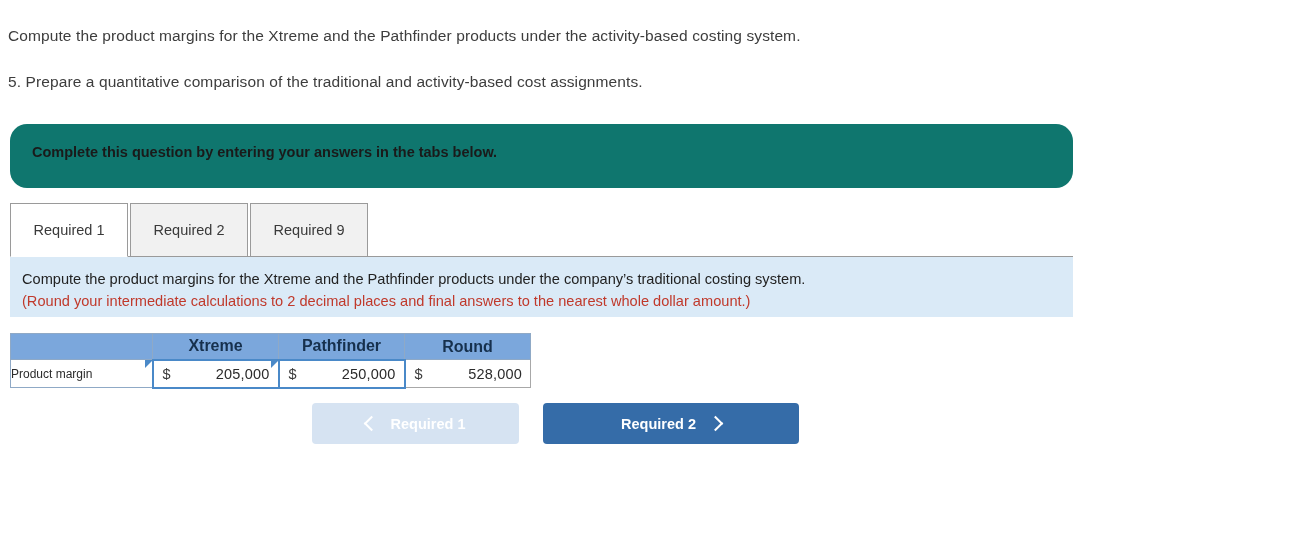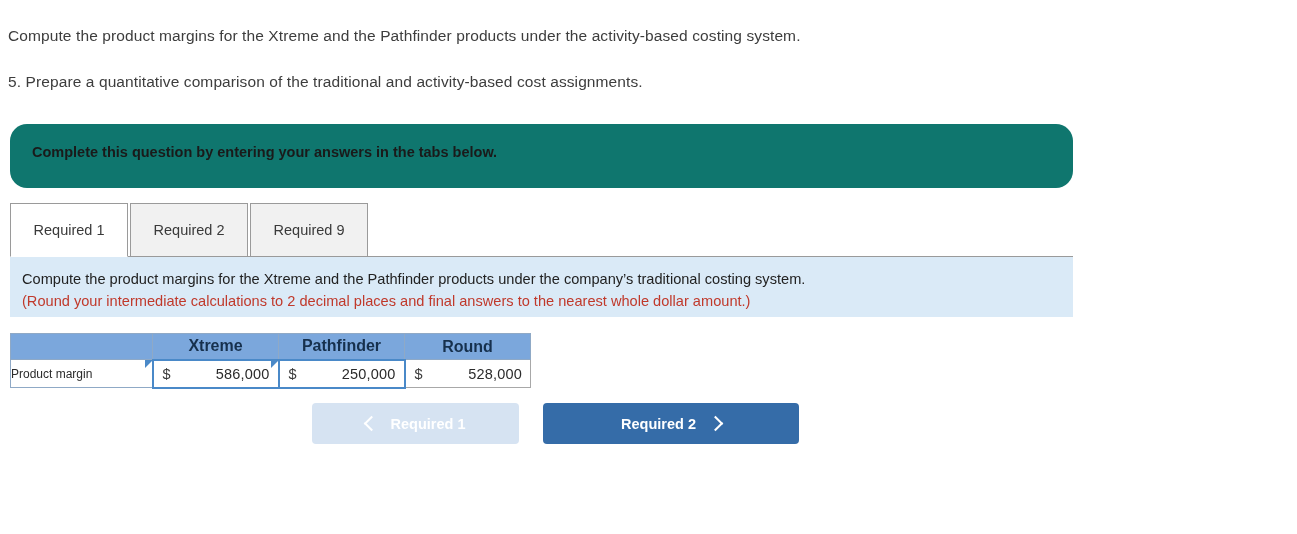--- a/index.html
+++ b/index.html
@@ -259,21 +259,21 @@
     </tr>
   </thead>
   <tbody>
     <tr>
       <td class="cell-label">Product margin</td>
 
       <td class="input-cell">
         <div class="money">
           <span class="flag"></span>
           <span class="sym">$</span>
-          <span class="amt">586,000</span>
+          <span class="amt">205,000</span>
         </div>
       </td>
 
       <td class="input-cell">
         <div class="money">
           <span class="flag"></span>
           <span class="sym">$</span>
           <span class="amt">250,000</span>
         </div>
       </td>

